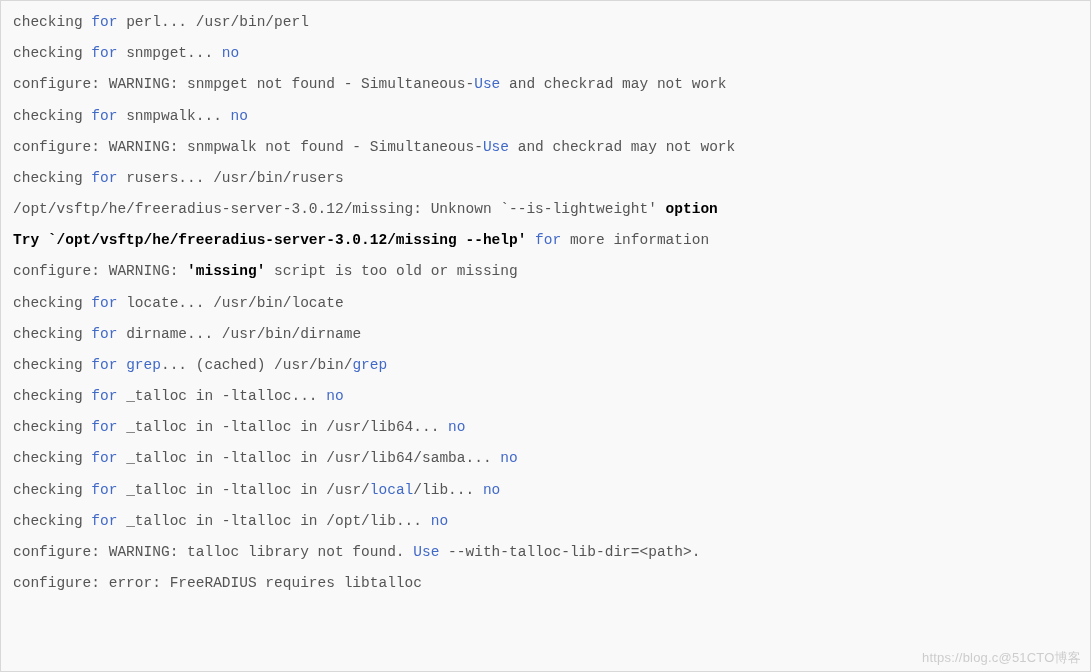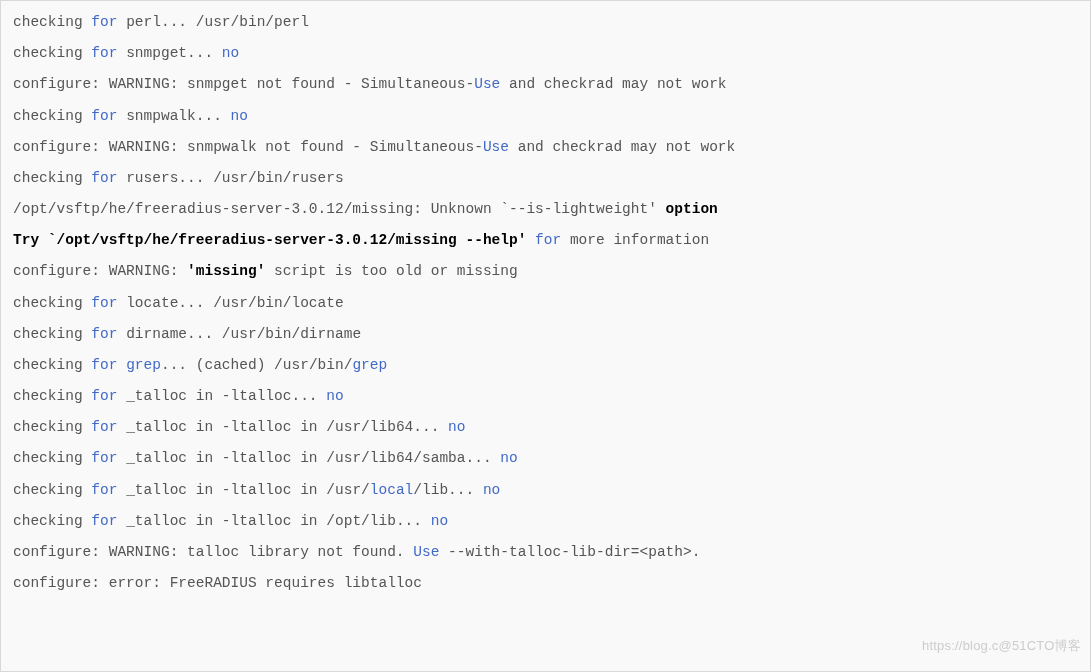--- a/index.html
+++ b/index.html
@@ -23,21 +23,21 @@
     box-sizing: border-box;
     width: 1091px;
     height: 672px;
   }
   .kw { color: #4169c8; }
   .bold { font-weight: bold; color: #000000; }
   .line { display: block; }
   .watermark {
     position: absolute;
     right: 10px;
-    bottom: 20px;
+    bottom: 8px;
     color: rgba(120,120,120,0.35);
     font-family: Arial, sans-serif;
     font-size: 13px;
     letter-spacing: 0.2px;
     pointer-events: none;
     line-height: 1;
   }
 </style>
 </head>
 <body>

